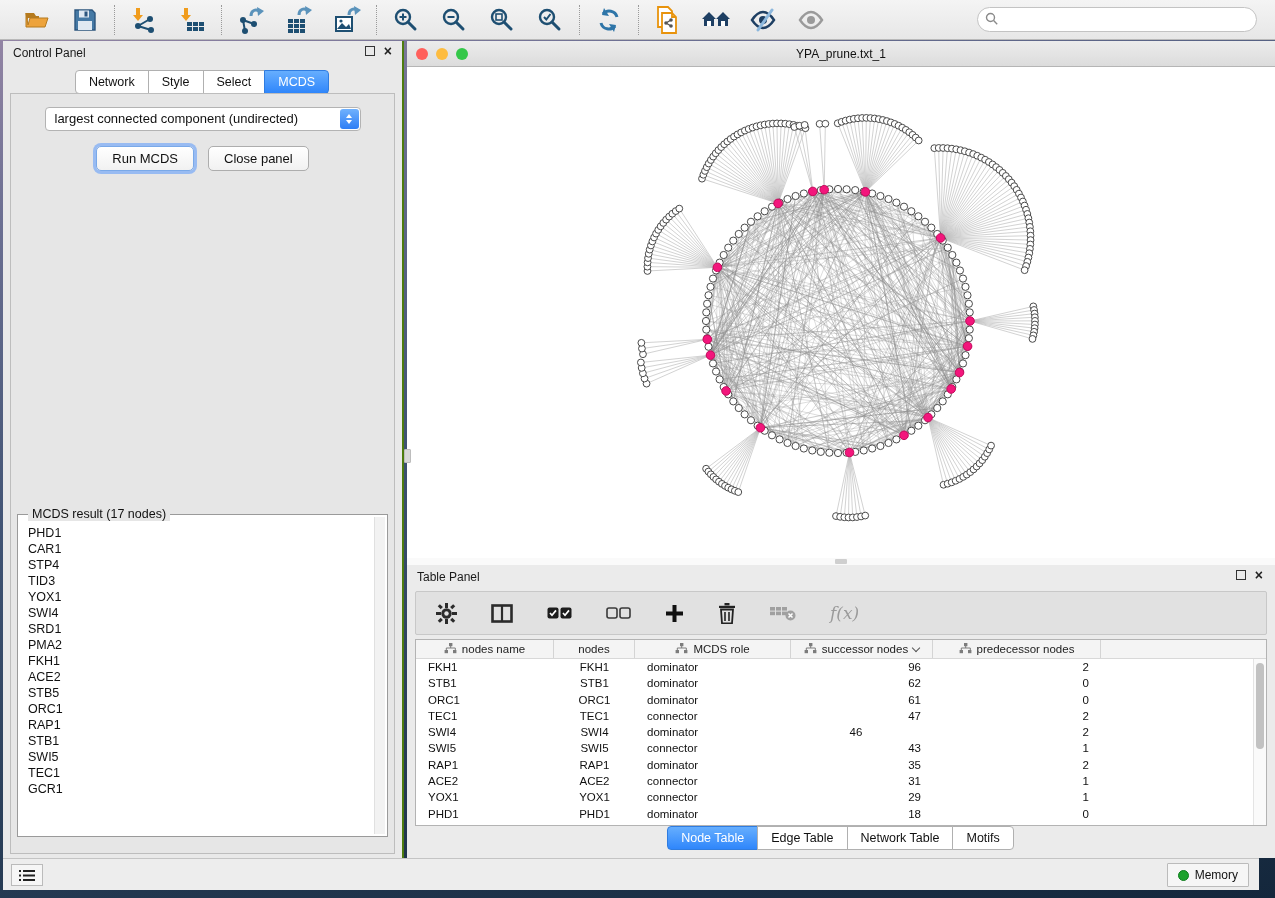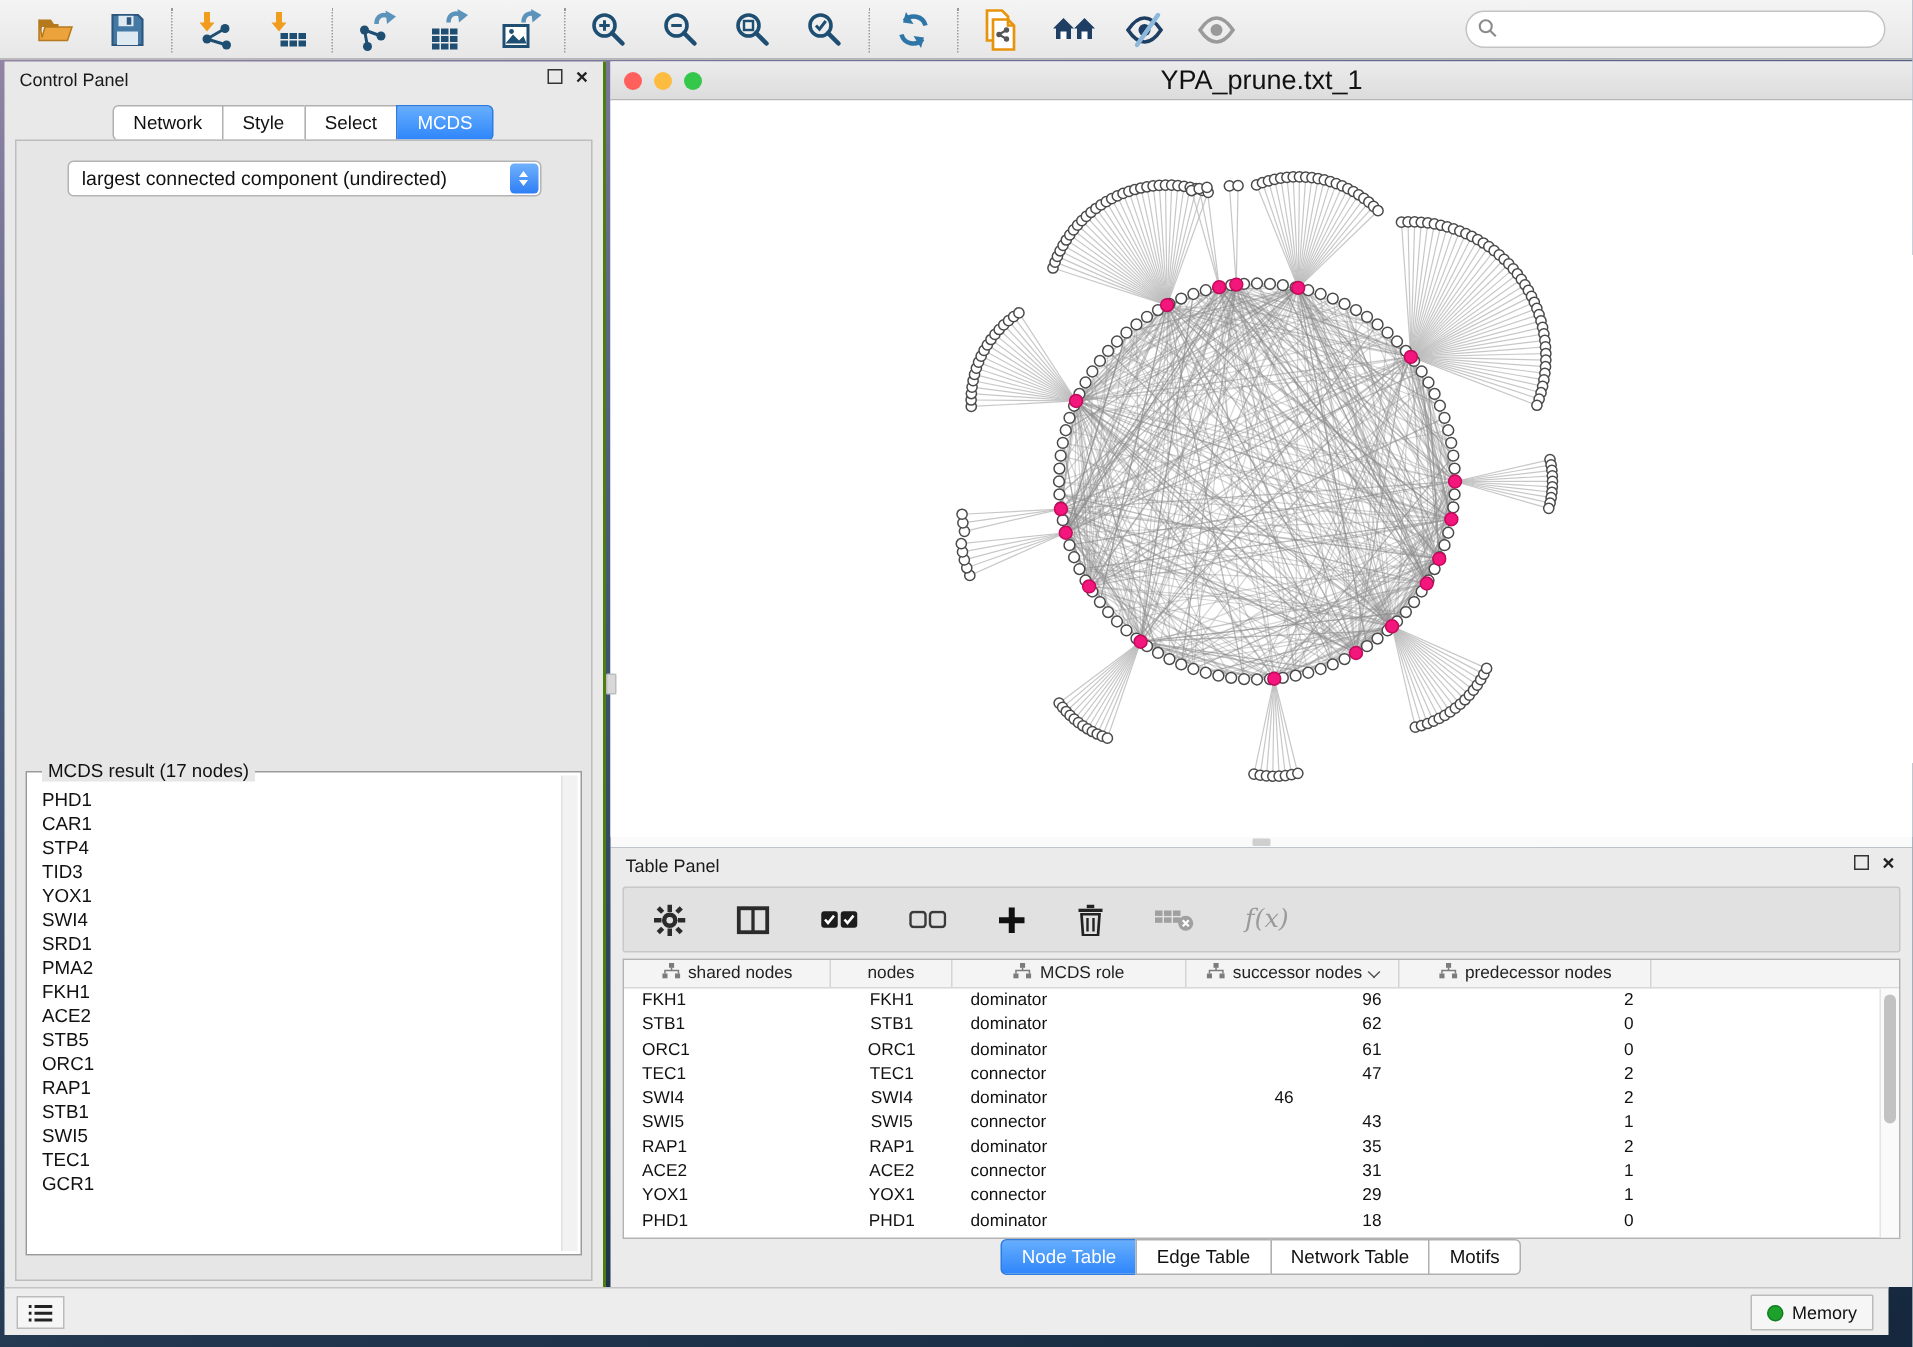--- a/index.html
+++ b/index.html
@@ -60,21 +60,21 @@
   .result-scroll { position:absolute; right:2px; top:2px; bottom:2px; width:11px;
     background:#f2f2f2; border-left:1px solid #e0e0e0; }
 
   
   .net-window { position:absolute; left:407px; top:41px; width:868px; height:517px; background:#fff; }
   .net-titlebar { position:absolute; left:0; top:0; right:0; height:26px;
     background:linear-gradient(#ececec,#dcdcdc); border-bottom:1px solid #b5b5b5;
     display:flex; align-items:center; }
   .traffic { display:flex; gap:8px; margin-left:9px; }
   .tl { width:12px; height:12px; border-radius:50%; }
-  .net-title { position:absolute; left:0; right:0; text-align:center; font-size:18px; color:#111; }
+  .net-title { position:absolute; left:0; right:0; text-align:center; font-size:12px; color:#111; }
   .net-canvas { position:absolute; left:0; top:26px; right:0; bottom:0; background:#fff; }
 
   
   .hsplit { position:absolute; left:407px; top:558px; width:868px; height:7px; background:#fafafa; }
   .hsplit .grip { position:absolute; left:50%; top:1px; width:12px; height:5px; margin-left:-6px;
     background:#cfcfcf; border-radius:1px; }
   .vsplit-grip { position:absolute; left:404px; top:449px; width:7px; height:14px;
     background:#d8d8d8; border:1px solid #bdbdbd; border-radius:1px; }
 
   
@@ -295,20 +295,24 @@
       <span class="tab">Select</span>
       <span class="tab selected">MCDS</span>
     </div>
   <div class="cp-content">
     <div class="opt-select">
       <span>largest connected component (undirected)</span>
       <span class="opt-stepper">
           <span class="tri-up"></span>
           <span class="tri-dn"></span>
         </span>
+    </div>
+    <div class="btnrow">
+      <button class="pushbtn focused">Run MCDS</button>
+      <button class="pushbtn">Close panel</button>
     </div>
     <div class="result-box">
       <span class="result-legend">MCDS result (17 nodes)</span>
       <div class="result-list" id="result-list">
           <div class="list-item">PHD1</div>
           <div class="list-item">CAR1</div>
           <div class="list-item">STP4</div>
           <div class="list-item">TID3</div>
           <div class="list-item">YOX1</div>
           <div class="list-item">SWI4</div>
@@ -1440,21 +1444,21 @@
     <div class="tbl-head" id="tbl-head">
         <div class="th" style="width: 138px;">
           <span><svg class="sitemap" width="13" height="11" viewBox="0 0 13 11">
               <g fill="#7c7c7c">
                 <rect x="5" y="0" width="3.4" height="3.2"></rect>
                 <rect x="0.6" y="7" width="3.4" height="3.2"></rect>
                 <rect x="9" y="7" width="3.4" height="3.2"></rect>
               </g>
               <path d="M6.7 3v2M2.3 7V5h9v2" stroke="#7c7c7c" fill="none"></path>
             </svg></span>
-          <span>shared nodes</span>
+          <span>nodes name</span>
         </div>
         <div class="th" style="width: 81px;">
           <span>nodes</span>
         </div>
         <div class="th" style="width: 156px;">
           <span><svg class="sitemap" width="13" height="11" viewBox="0 0 13 11">
               <g fill="#7c7c7c">
                 <rect x="5" y="0" width="3.4" height="3.2"></rect>
                 <rect x="0.6" y="7" width="3.4" height="3.2"></rect>
                 <rect x="9" y="7" width="3.4" height="3.2"></rect>

